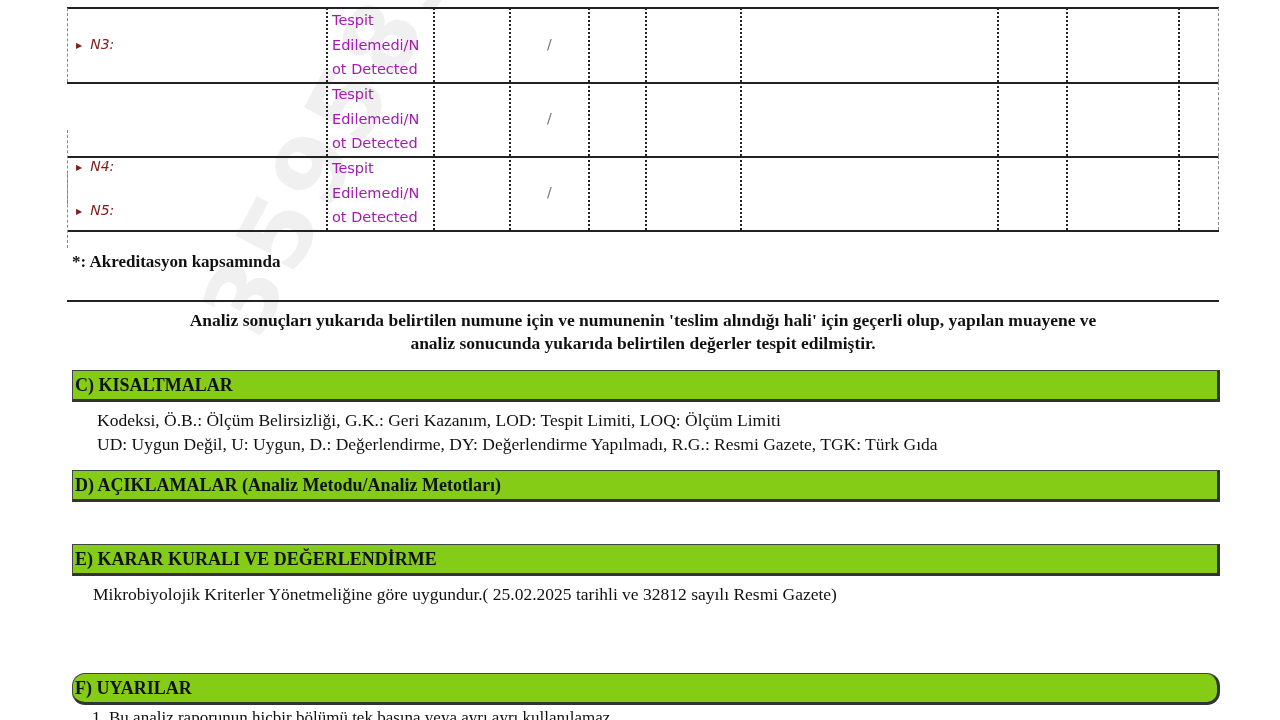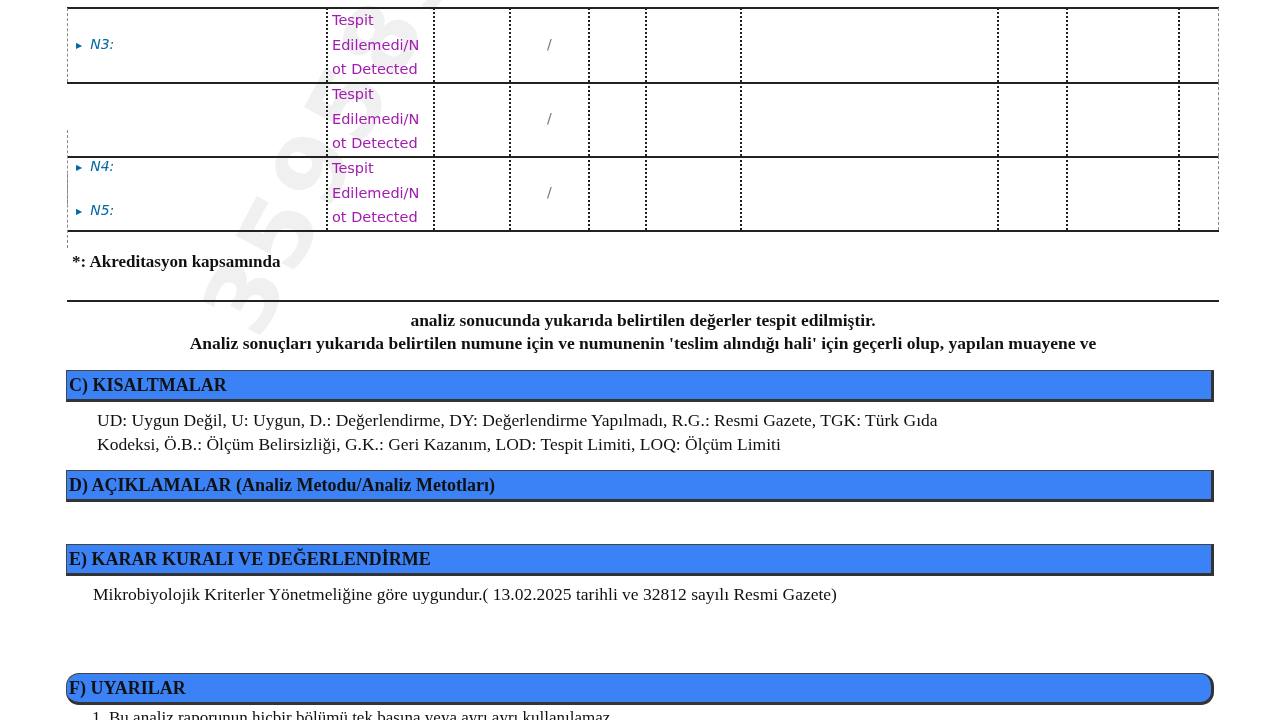--- a/index.html
+++ b/index.html
@@ -3,28 +3,28 @@
 <meta charset="utf-8">
 <style>
   html, body { margin:0; padding:0; background:#fff; }
   body { width:1280px; height:720px; position:relative; overflow:hidden; font-family:"Liberation Serif", serif; color:#111; }
   .watermark { position:absolute; left:180px; top:300px; font-family:"DejaVu Sans", sans-serif; font-size:96px; font-weight:bold; color:rgba(0,0,0,0.06); transform:rotate(-62deg); transform-origin:left top; white-space:nowrap; letter-spacing:6px; pointer-events:none; }
   .tbl-top { position:absolute; left:67px; top:7px; width:1152px; height:0; border-top:2px solid #222; }
   .row { position:absolute; left:67px; width:1152px; height:74px; border-bottom:2px solid #222; }
   .cell { position:absolute; top:0; height:74px; border-left:2px dotted #222; box-sizing:border-box; }
   .cell.first { border-left:1px dashed #888; }
   .cell.last { border-right:1px dashed #888; }
-  .sample { font-family:"DejaVu Sans", sans-serif; font-style:italic; font-size:14px; position:absolute; left:8px; top:28px; color:#0369a1; }
+  .sample { font-family:"DejaVu Sans", sans-serif; font-style:italic; font-size:14px; position:absolute; left:8px; top:28px; color:#7f1d1d; }
   .sample .bullet { font-style:normal; font-size:8px; margin-right:8px; vertical-align:middle; }
   .result { font-family:"DejaVu Sans", sans-serif; font-size:14.5px; line-height:24.5px; padding-left:4px; color:#a21caf; }
   .slash { font-family:"DejaVu Sans", sans-serif; font-size:14px; color:#777; position:absolute; left:36px; top:28px; }
   .note { position:absolute; left:72px; top:252px; font-weight:bold; font-size:17px;text-align:center; }
   .hr { position:absolute; left:67px; width:1152px; border-top:2px solid #222; }
   .statement { position:absolute; left:67px; top:309px; width:1152px; text-align:center; font-weight:bold; font-size:17.5px; line-height:23px; }
-  .sec-box { position:absolute; left:66px; width:1148px; height:32px; border:1px solid #444; border-right:3px solid #333; border-bottom:3px solid #333; box-sizing:border-box; background:#3b82f6; }
+  .sec-box { position:absolute; left:72px; width:1148px; height:32px; border:1px solid #444; border-right:3px solid #333; border-bottom:3px solid #333; box-sizing:border-box; background:#84cc16; }
   .sec-box span { position:absolute; left:2px; top:4px; font-weight:bold; font-size:18px; }
   .para { position:absolute; font-size:17.5px; line-height:23.5px; }
   .warn { position:absolute; left:92px; top:708px; font-size:17px; }
 </style>
 </head>
 <body>
 
 <div class="watermark">3595898535958</div>
 
 <div class="tbl-top"></div>
@@ -96,39 +96,39 @@
   <div class="cell" style="left:930px;width:69px;"></div>
   <div class="cell" style="left:999px;width:112px;"></div>
   <div class="cell last" style="left:1111px;width:41px;"></div>
 </div>
 
 <div class="note">*: Akreditasyon kapsamında</div>
 
 <div class="hr" style="top:300px;"></div>
 
 <div class="statement">
+  <div>Analiz sonuçları yukarıda belirtilen numune için ve numunenin 'teslim alındığı hali' için geçerli olup, yapılan muayene ve</div>
   <div>analiz sonucunda yukarıda belirtilen değerler tespit edilmiştir.</div>
-  <div>Analiz sonuçları yukarıda belirtilen numune için ve numunenin 'teslim alındığı hali' için geçerli olup, yapılan muayene ve</div>
 </div>
 
 <div class="sec-box" style="top:370px;">
   <span>C) KISALTMALAR</span>
 </div>
 <div class="para" style="left:97px;top:409px;">
+  <div>Kodeksi, Ö.B.: Ölçüm Belirsizliği, G.K.: Geri Kazanım, LOD: Tespit Limiti, LOQ: Ölçüm Limiti</div>
   <div>UD: Uygun Değil, U: Uygun, D.: Değerlendirme, DY: Değerlendirme Yapılmadı, R.G.: Resmi Gazete, TGK: Türk Gıda</div>
-  <div>Kodeksi, Ö.B.: Ölçüm Belirsizliği, G.K.: Geri Kazanım, LOD: Tespit Limiti, LOQ: Ölçüm Limiti</div>
 </div>
 
 <div class="sec-box" style="top:470px;">
   <span>D) AÇIKLAMALAR (Analiz Metodu/Analiz Metotları)</span>
 </div>
 
 <div class="sec-box" style="top:544px;">
   <span>E) KARAR KURALI VE DEĞERLENDİRME</span>
 </div>
 <div class="para" style="left:93px;top:583px;">
-  <div>Mikrobiyolojik Kriterler Yönetmeliğine göre uygundur.( 13.02.2025 tarihli ve 32812 sayılı Resmi Gazete)</div>
+  <div>Mikrobiyolojik Kriterler Yönetmeliğine göre uygundur.( 25.02.2025 tarihli ve 32812 sayılı Resmi Gazete)</div>
 </div>
 
 <div class="sec-box" style="top:673px;border-radius:13px;">
   <span>F) UYARILAR</span>
 </div>
 <div class="warn">1. Bu analiz raporunun hiçbir bölümü tek başına veya ayrı ayrı kullanılamaz</div>
 
 </body></html>

